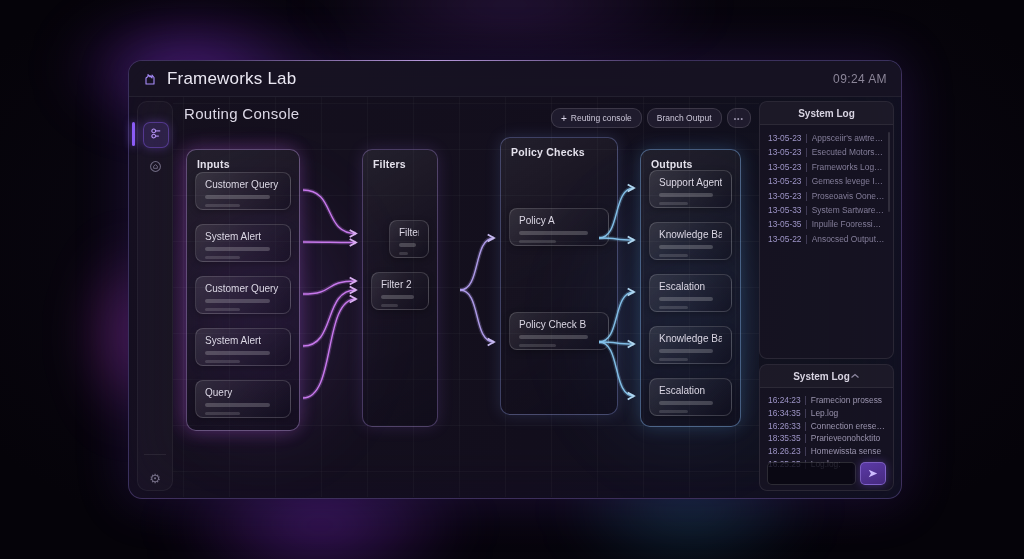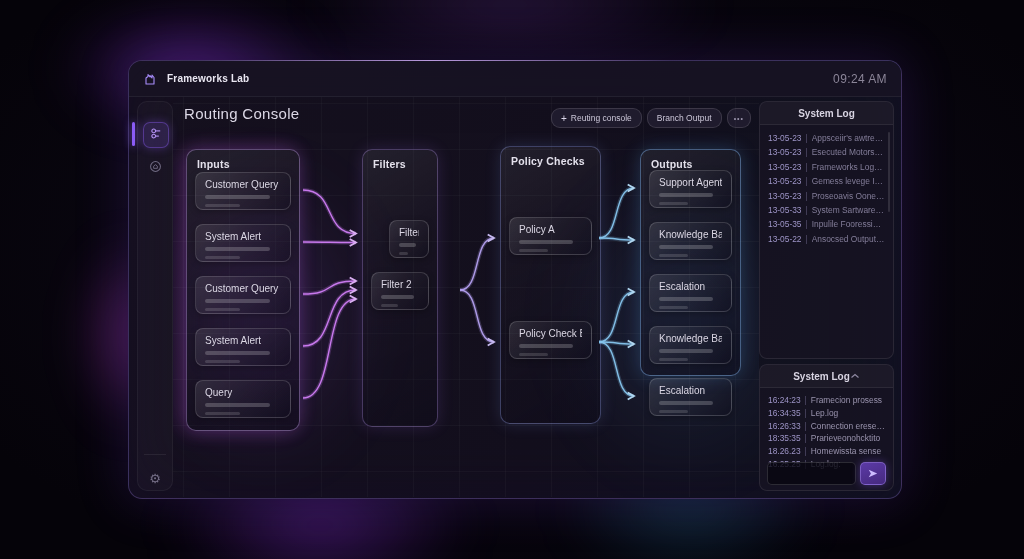--- a/index.html
+++ b/index.html
@@ -23,21 +23,21 @@
     background:linear-gradient(100deg,#16111f 0%,#130f1d 55%,#101320 100%);
     border:1px solid rgba(168,130,255,.28);border-radius:14px;
     box-shadow:0 0 50px 6px rgba(120,60,220,.16), inset 0 0 60px rgba(20,10,40,.5);}
   .window::before{content:"";position:absolute;left:8%;right:30%;top:-1px;height:1px;
     background:linear-gradient(90deg,rgba(216,180,254,0),rgba(216,180,254,.8),rgba(216,180,254,0));}
 
   .titlebar{position:absolute;left:0;top:0;right:0;height:36px;
     background:rgba(24,19,35,.85);border-bottom:1px solid rgba(255,255,255,.06);
     border-radius:13px 13px 0 0;display:flex;align-items:center;padding:0 14px;box-sizing:border-box;}
   .app-logo{width:16px;height:16px;margin-right:8px;display:inline-flex;}
-  .app-title{font-size:10px;font-weight:700;color:#eae7f2;letter-spacing:.2px;}
+  .app-title{font-size:17px;font-weight:400;color:#eae7f2;letter-spacing:.2px;}
   .clock{margin-left:auto;font-size:12px;color:#8b8598;letter-spacing:.4px;}
 
   
   .rail{position:absolute;left:8px;top:40px;width:34px;height:388px;
     background:rgba(255,255,255,.025);border:1px solid rgba(255,255,255,.05);border-radius:10px;}
   .rail-item{position:absolute;left:5px;width:24px;height:24px;border-radius:7px;
     display:flex;align-items:center;justify-content:center;cursor:pointer;}
   .rail-item.active{top:20px;background:rgba(139,92,246,.18);border:1px solid rgba(139,92,246,.4);
     box-shadow:0 0 10px rgba(139,92,246,.35);}
   .rail-indicator{position:absolute;left:-6px;top:20px;width:3px;height:24px;border-radius:2px;
@@ -65,23 +65,23 @@
   .haze.hp{left:-30px;top:60px;width:240px;height:320px;background:radial-gradient(closest-side,rgba(168,85,247,.16),transparent);}
   .haze.hb{left:380px;top:60px;width:260px;height:330px;background:radial-gradient(closest-side,rgba(96,165,250,.13),transparent);}
 
   .col{position:absolute;border-radius:10px;box-sizing:border-box;
     background:linear-gradient(150deg,rgba(255,255,255,.065) 0%,rgba(255,255,255,.02) 35%,rgba(12,9,24,.35) 100%);}
   .col .col-title{font-size:10.5px;font-weight:700;color:#e4e1ec;padding:8px 10px 0 10px;letter-spacing:.2px;}
   .col.c-inputs{left:13px;top:52px;width:114px;height:282px;border:1px solid rgba(214,170,255,.38);
     box-shadow:0 0 18px rgba(190,120,255,.20), -6px 0 22px rgba(217,70,239,.18);}
   .col.c-filters{left:189px;top:52px;width:76px;height:278px;border:1px solid rgba(196,160,255,.30);
     box-shadow:0 0 16px rgba(170,110,250,.16);}
-  .col.c-policy{left:327px;top:49px;width:101px;height:278px;border:1px solid rgba(160,175,255,.32);
+  .col.c-policy{left:327px;top:40px;width:118px;height:278px;border:1px solid rgba(160,175,255,.32);
     box-shadow:0 0 16px rgba(130,160,250,.16);}
-  .col.c-outputs{left:467px;top:52px;width:101px;height:227px;border:1px solid rgba(130,185,245,.45);
+  .col.c-outputs{left:467px;top:52px;width:101px;height:278px;border:1px solid rgba(130,185,245,.45);
     box-shadow:0 0 18px rgba(100,180,255,.22);}
 
   .card{position:absolute;left:8px;right:8px;height:38px;border-radius:8px;box-sizing:border-box;
     background:linear-gradient(130deg,rgba(255,255,255,.10) 0%,rgba(255,255,255,.04) 45%,rgba(14,11,26,.35) 100%);
     border:1px solid rgba(255,255,255,.16);padding:6px 9px;cursor:pointer;
     box-shadow:0 2px 6px rgba(0,0,0,.25);}
   .card .ct{font-size:10px;color:#dbd7e4;white-space:nowrap;overflow:hidden;}
   .sk{height:3.5px;border-radius:2px;background:rgba(255,255,255,.20);margin-top:5px;}
   .sk.sk1{width:86%;}
   .sk.sk2{width:46%;background:rgba(255,255,255,.14);}

